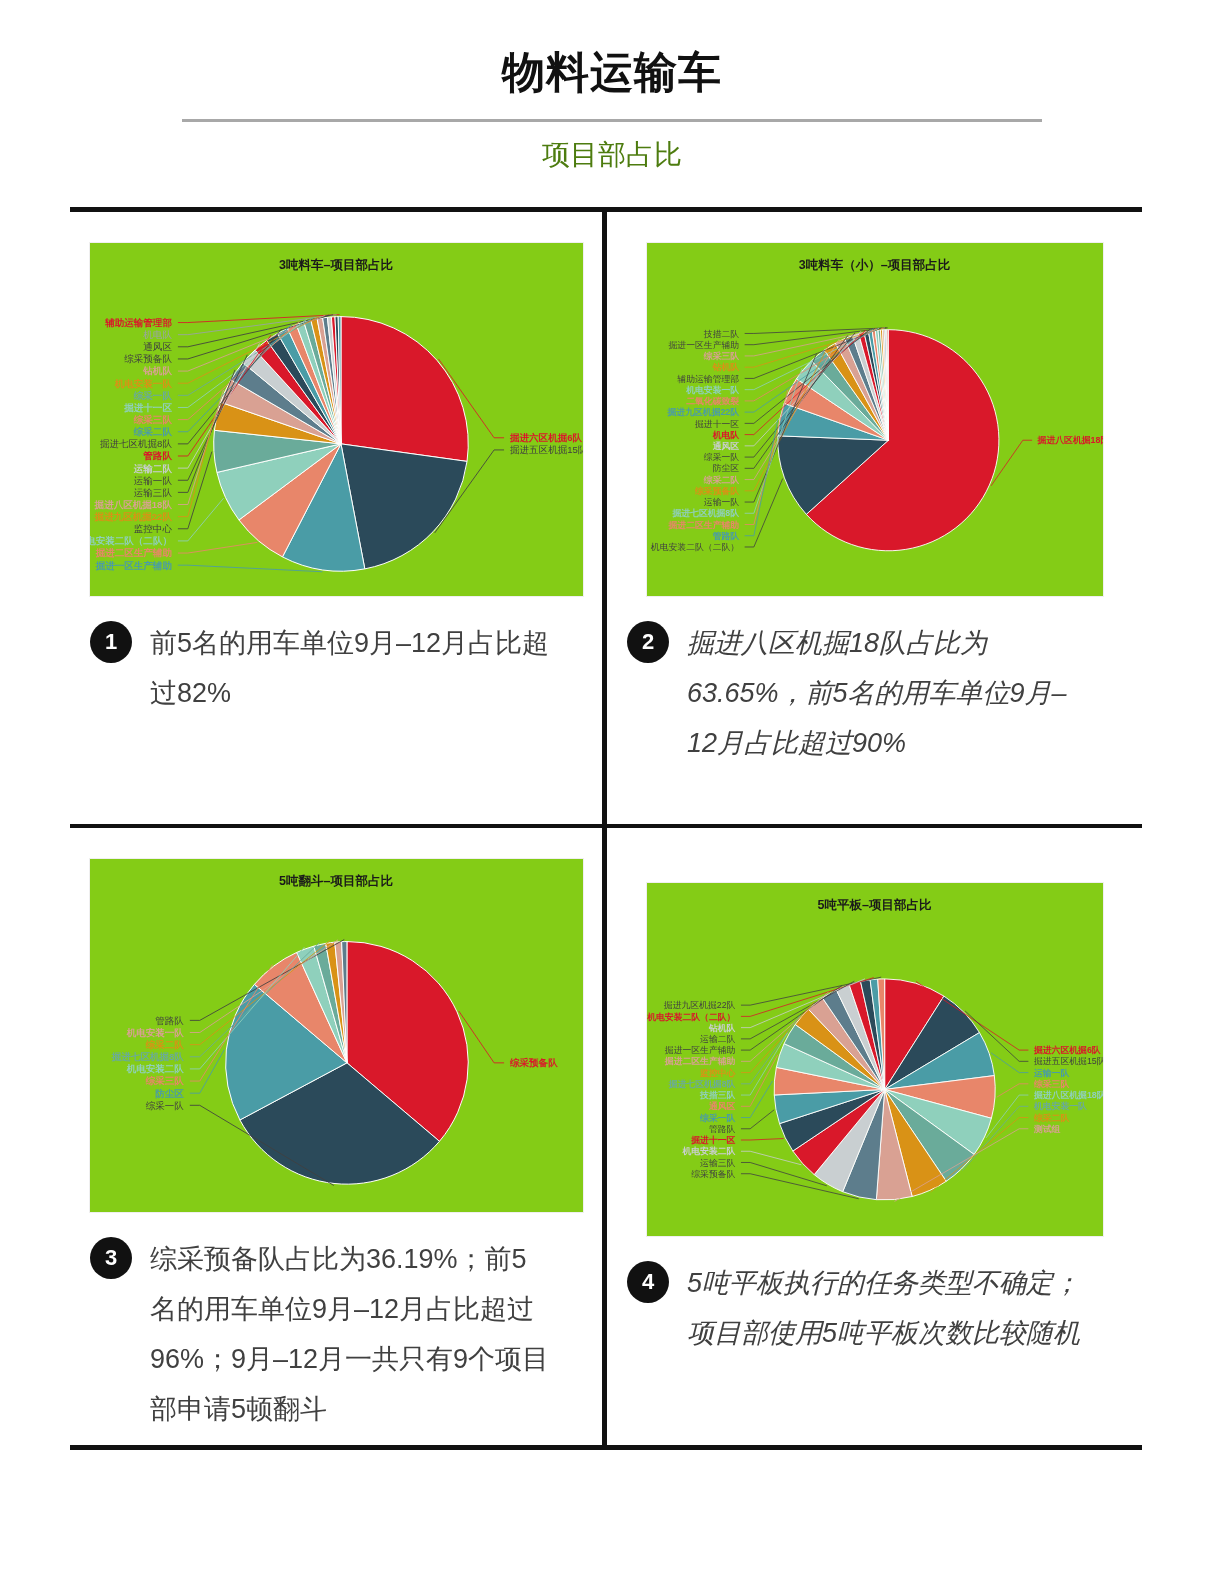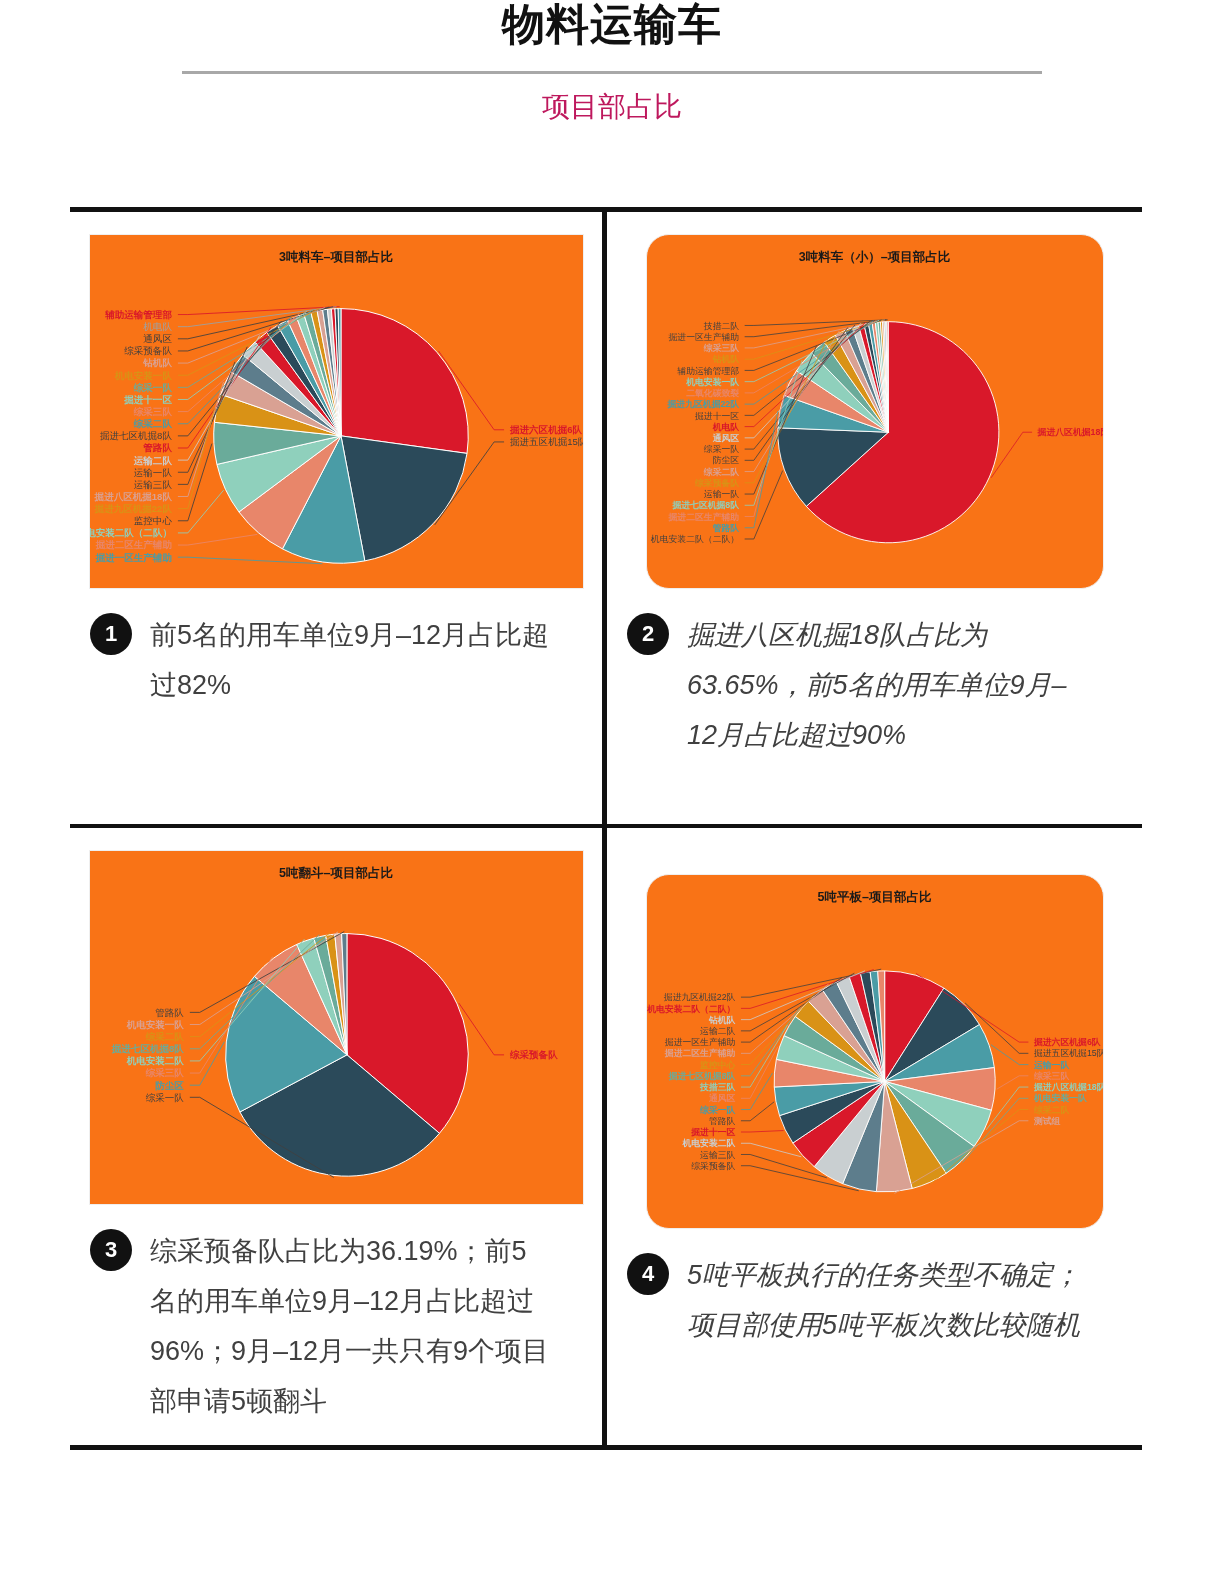--- a/index.html
+++ b/index.html
@@ -6,30 +6,30 @@
   body{
     width:1224px;height:1584px;
     background:#ffffff;
     font-family:"Liberation Sans","DejaVu Sans",sans-serif;
     -webkit-font-smoothing:antialiased;
     overflow:hidden;
   }
   .page{position:relative;width:1224px;height:1584px;box-sizing:border-box;}
 
   
-  .header{text-align:center;font-family:Liberation Serif, serif;}
+  .header{padding-top:48px;text-align:center;font-family:Liberation Serif, serif;}
   .main-title{
     font-size:43px;font-weight:bold;color:#111;letter-spacing:1px;
     line-height:1.15;margin:0;
   }
   .title-rule{
     width:860px;height:3px;background:#a8a8a8;margin:22px auto 0 auto;
   }
   .sub-title{
-    font-size:28px;color:#be185d;margin:14px 0 0 0;font-weight:normal;
+    font-size:28px;color:#4d7c0f;margin:14px 0 0 0;font-weight:normal;
   }
 
   
   .grid-frame{
     position:absolute;left:70px;top:207px;width:1072px;height:1243px;
     border-top:5px solid #111;
     border-bottom:5px solid #111;
     box-sizing:border-box;
   }
   .v-divider{
@@ -41,28 +41,28 @@
 
   .quad{position:absolute;box-sizing:border-box;}
   .quad-tl{left:70px;top:212px;width:532px;height:612px;}
   .quad-tr{left:607px;top:212px;width:535px;height:612px;}
   .quad-bl{left:70px;top:828px;width:532px;height:622px;}
   .quad-br{left:607px;top:852px;width:535px;height:622px;}
 
   
   .chart-card{
     position:relative;
-    margin:22px auto 0 auto;
+    margin:30px auto 0 auto;
     width:495px;height:355px;
-    background:#f97316;
+    background:#84cc16;
     border:1px solid #efefef;
     box-sizing:border-box;
     overflow:hidden;
   }
-  .quad-tr .chart-card,.quad-br .chart-card{width:458px;border-radius:23px;}
+  .quad-tr .chart-card,.quad-br .chart-card{width:458px;}
   .chart-title{
     position:absolute;left:0;right:0;top:14px;
     text-align:center;font-size:12.5px;font-weight:bold;color:#1a1a1a;
   }
   .chart-stage{position:absolute;left:0;top:0;width:100%;height:100%;}
   .chart-stage svg{display:block;width:100%;height:100%;}
 
   
   .note{
     display:flex;align-items:flex-start;gap:18px;

